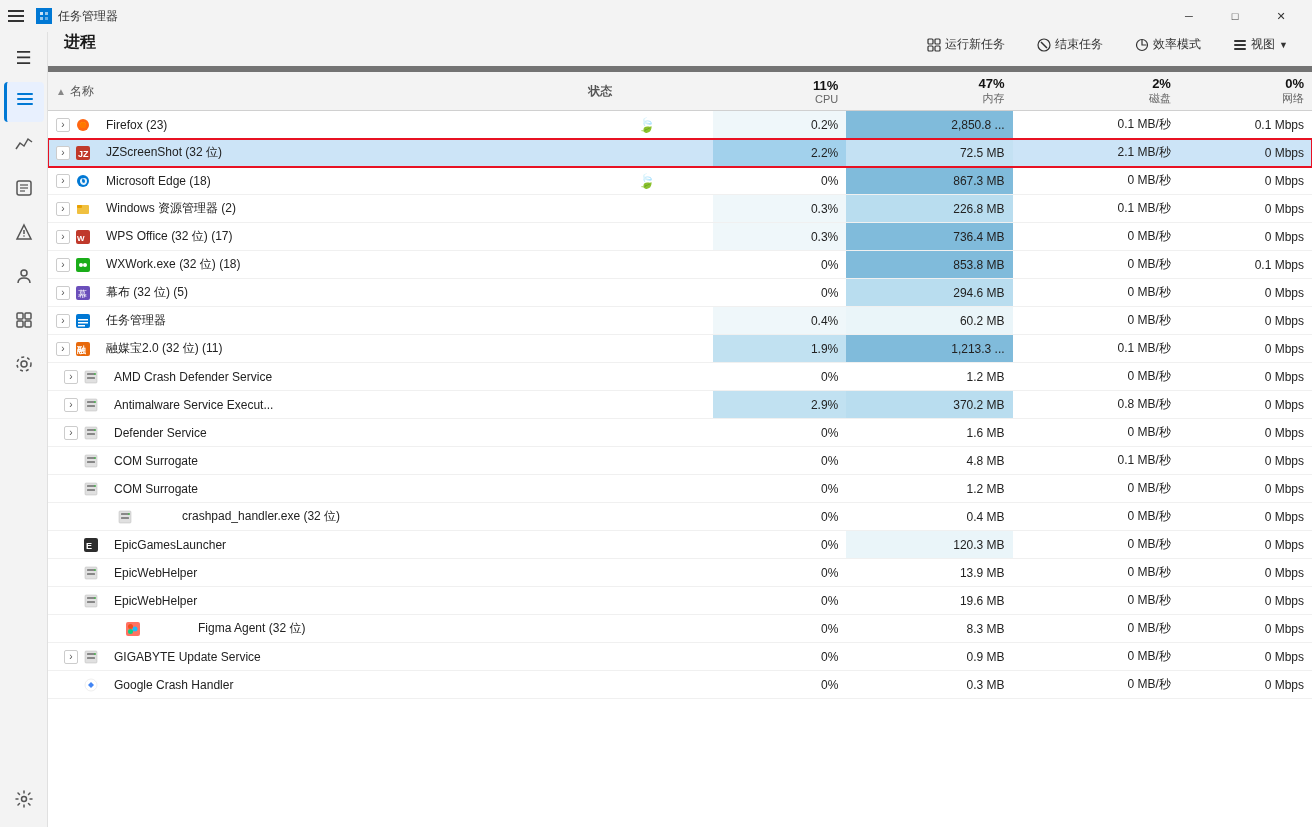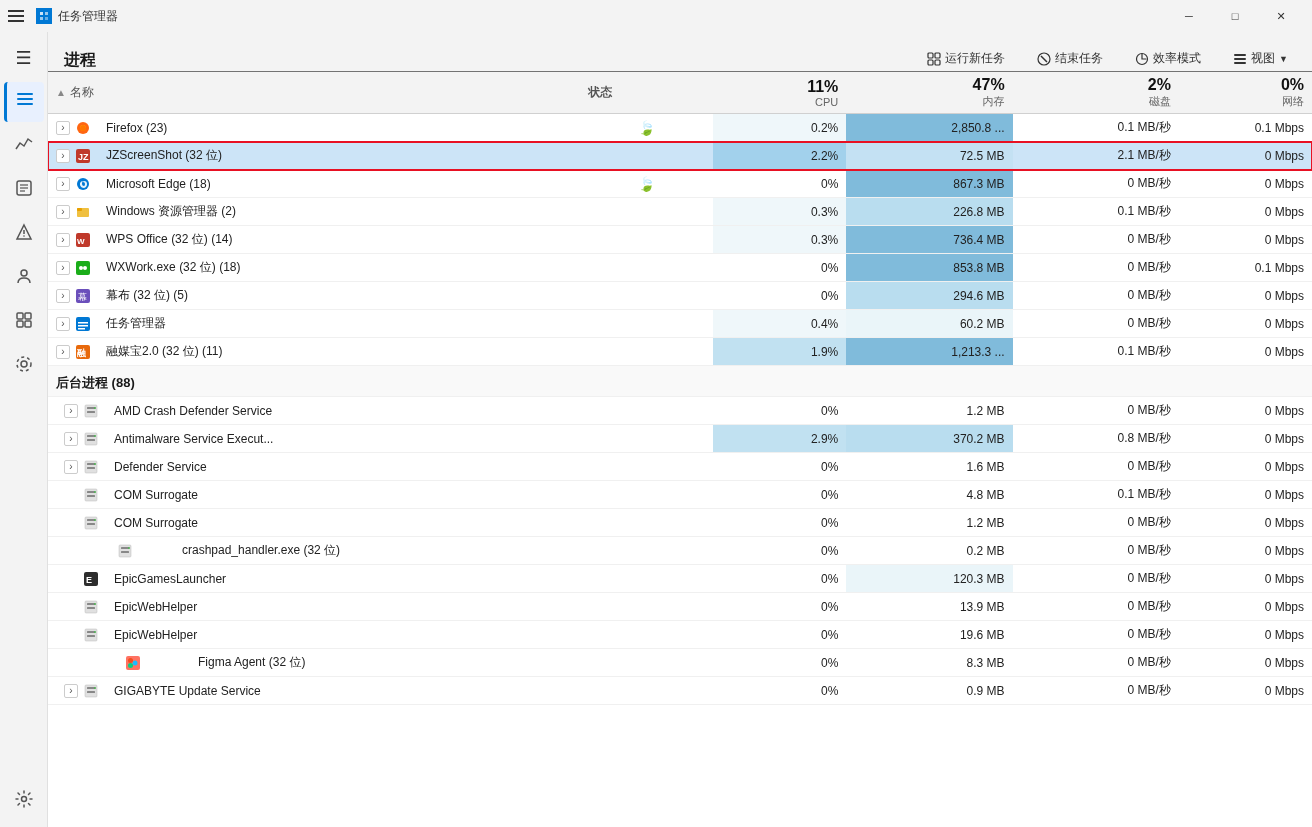--- a/index.html
+++ b/index.html
@@ -85,41 +85,41 @@
       flex-direction: column;
       background: #ffffff;
       overflow: hidden;
     }
 
     
     .toolbar {
       height: 40px;
       background: #f3f3f3;
       display: flex;
-      align-items: flex-end;
+      align-items: flex-start;
       padding: 0 16px;
-      border-bottom: 1px solid #737373;
+      border-bottom: 6px solid #737373;
       flex-shrink: 0;
       gap: 16px;
     }
     .toolbar-title {
       font-size: 16px;
       font-weight: 600;
       color: #1a1a1a;
       flex: 1;
     }
     .toolbar-actions {
       display: flex;
       align-items: center;
       gap: 16px;
     }
     .toolbar-btn {
       display: flex; align-items: center; gap: 4px;
       font-size: 12px; color: #333; cursor: pointer;
-      padding: 4px 8px; border-radius: 4px; margin-top: 8px;
+      padding: 4px 8px; border-radius: 4px;
     }
     .toolbar-btn svg { width: 14px; height: 14px; }
 
     
     .table-container {
       flex: 1;
       overflow-y: auto;
       overflow-x: hidden;
     }
     .table-container::-webkit-scrollbar { width: 8px; }
@@ -136,21 +136,21 @@
       border-bottom: 1px solid #d0d0d0;
       padding: 4px 8px;
       text-align: left;
       font-weight: 400;
       color: #555;
       white-space: nowrap;
       user-select: none;
       cursor: pointer;
     }
     thead th.right { text-align: right; }
-    thead .col-header-top { font-size: 16px; font-weight: 600; color: #111; }
+    thead .col-header-top { font-size: 13px; font-weight: 600; color: #111; }
     thead .col-header-sub { font-size: 11px; color: #666; }
 
     .col-name { width: 320px; }
     .col-status { width: 80px; font-weight: bold; }
     .col-cpu { width: 80px; text-align: right; }
     .col-mem { width: 100px; text-align: right; }
     .col-disk { width: 100px; text-align: right; }
     .col-net { width: 80px; text-align: right; }
 
     tbody tr {
@@ -455,21 +455,21 @@
     <td class="col-net right">0 Mbps</td>
   </tr>
             <tr>
     <td class="col-name">
       <div class="name-cell">
         <span class="expand-btn">›</span>
         <span class="process-icon"><svg width="14" height="14" viewBox="0 0 14 14">
                       <rect width="14" height="14" rx="2" fill="#c0392b"></rect>
                       <text x="1" y="11" font-size="8" fill="white" font-weight="bold">W</text>
                     </svg></span>
-        <span>WPS Office (32 位) (14)</span>
+        <span>WPS Office (32 位) (17)</span>
       </div>
     </td>
     <td class="col-status" style="text-align:center;">
       
     </td>
     <td class="col-cpu right" style="background:rgba(173, 216, 230, 0.2)">0.3%</td>
     <td class="col-mem right" style="background:rgba(60, 150, 200, 0.65)">736.4 MB</td>
     <td class="col-disk right">0 MB/秒</td>
     <td class="col-net right">0 Mbps</td>
   </tr>
@@ -545,23 +545,20 @@
       </div>
     </td>
     <td class="col-status" style="text-align:center;">
       
     </td>
     <td class="col-cpu right" style="background:rgba(100, 180, 220, 0.4)">1.9%</td>
     <td class="col-mem right" style="background:rgba(60, 150, 200, 0.65)">1,213.3 ...</td>
     <td class="col-disk right">0.1 MB/秒</td>
     <td class="col-net right">0 Mbps</td>
   </tr>
-            <tr class="section-header">
-              <td colspan="6"><span>后台进程 (88)</span></td>
-            </tr>
             <tr>
     <td class="col-name">
       <div class="name-cell" style="padding-left:8px;">
         <span class="expand-btn">›</span>
         <span class="process-icon"><svg width="14" height="14" viewBox="0 0 14 14">
                       <rect x="1" y="1" width="12" height="12" rx="1" fill="#e0e0e0" stroke="#bbb" stroke-width="0.5"></rect>
                       <rect x="3" y="3" width="8" height="2" rx="0.5" fill="#888"></rect>
                       <rect x="3" y="7" width="8" height="2" rx="0.5" fill="#888"></rect>
                       <circle cx="11" cy="4" r="1" fill="#4caf50"></circle>
                     </svg></span>
@@ -658,21 +655,21 @@
                       <rect x="1" y="1" width="12" height="12" rx="1" fill="#e0e0e0" stroke="#bbb" stroke-width="0.5"></rect>
                       <rect x="3" y="3" width="8" height="2" rx="0.5" fill="#888"></rect>
                       <rect x="3" y="7" width="8" height="2" rx="0.5" fill="#888"></rect>
                       <circle cx="11" cy="4" r="1" fill="#4caf50"></circle>
                     </svg></span>
         <span>crashpad_handler.exe (32 位)</span>
       </div>
     </td>
     <td class="col-status"></td>
     <td class="col-cpu right" style="background:">0%</td>
-    <td class="col-mem right" style="background:">0.2 MB</td>
+    <td class="col-mem right" style="background:">0.4 MB</td>
     <td class="col-disk right">0 MB/秒</td>
     <td class="col-net right">0 Mbps</td>
   </tr>
             <tr>
     <td class="col-name">
       <div class="name-cell" style="padding-left:8px;">
         <span style="width:18px;display:inline-block;"></span>
         <span class="process-icon"><svg width="14" height="14" viewBox="0 0 14 14">
                       <rect width="14" height="14" rx="2" fill="#2d2d2d"></rect>
                       <text x="2" y="11" font-size="9" fill="white" font-weight="bold">E</text>
@@ -755,17 +752,34 @@
                     </svg></span>
         <span>GIGABYTE Update Service</span>
       </div>
     </td>
     <td class="col-status"></td>
     <td class="col-cpu right" style="background:">0%</td>
     <td class="col-mem right" style="background:">0.9 MB</td>
     <td class="col-disk right">0 MB/秒</td>
     <td class="col-net right">0 Mbps</td>
   </tr>
+            <tr>
+    <td class="col-name">
+      <div class="name-cell" style="padding-left:8px;">
+        <span style="width:18px;display:inline-block;"></span>
+        <span class="process-icon"><svg width="14" height="14" viewBox="0 0 14 14">
+                      <circle cx="7" cy="7" r="6" fill="white" stroke="#ddd" stroke-width="0.5"></circle>
+                      <path d="M7,4 L10,7 L7,10 L4,7 Z" fill="#4285f4"></path>
+                    </svg></span>
+        <span>Google Crash Handler</span>
+      </div>
+    </td>
+    <td class="col-status"></td>
+    <td class="col-cpu right" style="background:">0%</td>
+    <td class="col-mem right" style="background:">0.3 MB</td>
+    <td class="col-disk right">0 MB/秒</td>
+    <td class="col-net right">0 Mbps</td>
+  </tr>
           </tbody>
       </table>
     </div>
   </div>
 </div>
 
 </body></html>

